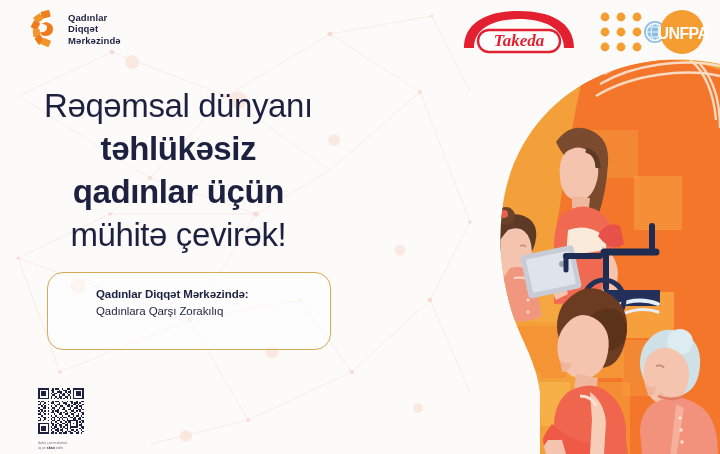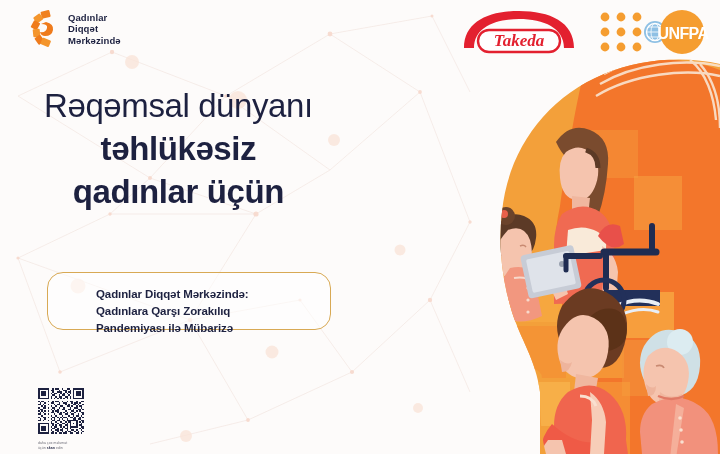--- a/index.html
+++ b/index.html
@@ -52,33 +52,33 @@
     white-space:nowrap;
   }
   .headline .b {
     font-size:33px; line-height:43px; font-weight:700;
     white-space:nowrap;
   }
 
   
   .callout {
     position:absolute; left:47px; top:272px;
-    width:284px; height:58px; z-index:5;
+    width:284px; height:78px; z-index:5;
     border:1.3px solid #d7a košík;
     border:1.3px solid #d8a954;
     border-radius:16px;
     background:rgba(255,255,255,.55);
     padding:12px 16px 6px 48px;
   }
   .callout .c-title {
     font-size:11.5px; font-weight:700; color:#1d2140;
     line-height:18px; white-space:nowrap; letter-spacing:-.1px;
   }
   .callout .c-line {
-    font-size:11.5px; font-weight:700; color:#1d2140;
+    font-size:11.5px; font-weight:400; color:#1d2140;
     line-height:17px; white-space:nowrap; letter-spacing:-.1px;
   }
 
   
   .qr-block { position:absolute; left:38px; top:388px; z-index:5; }
   .qr-caption {
     margin-top:3px;
     font-size:3.4px; line-height:4.6px; color:#6d6d78;
     width:60px; letter-spacing:.1px;
   }
@@ -305,26 +305,26 @@
       <path d="M48.5 24 h17 M50 19 h14 M50 29 h14"></path>
     </g>
     <circle cx="84" cy="24" r="22" fill="#f59d30"></circle>
     <text x="85" y="31" text-anchor="middle" font-family="'Liberation Sans', sans-serif" font-size="16" font-weight="700" fill="#fff" letter-spacing="-0.6">UNFPA</text>
   </svg>
 
   <div class="headline">
     <div class="l">Rəqəmsal dünyanı</div>
     <div class="b">təhlükəsiz</div>
     <div class="b">qadınlar üçün</div>
+    <div class="l">mühitə çevirək!</div>
   </div>
 
   <div class="callout">
     <div class="c-title">Qadınlar Diqqət Mərkəzində:</div>
     <div class="c-line">Qadınlara Qarşı Zorakılıq</div>
-    <div class="c-line">Pandemiyası ilə Mübarizə</div>
   </div>
 
   <div class="qr-block">
     <svg width="46" height="46" viewBox="0 0 29 29" shape-rendering="crispEdges">
       <rect width="29" height="29" fill="#fdfbfa"></rect>
       <g fill="#1d2140">
 
         <path d="M0 0h7v7H0z"></path>
           <path d="M1 1h5v5H1z" fill="#fdfbfa"></path>
           <path d="M2 2h3v3H2z"></path>

